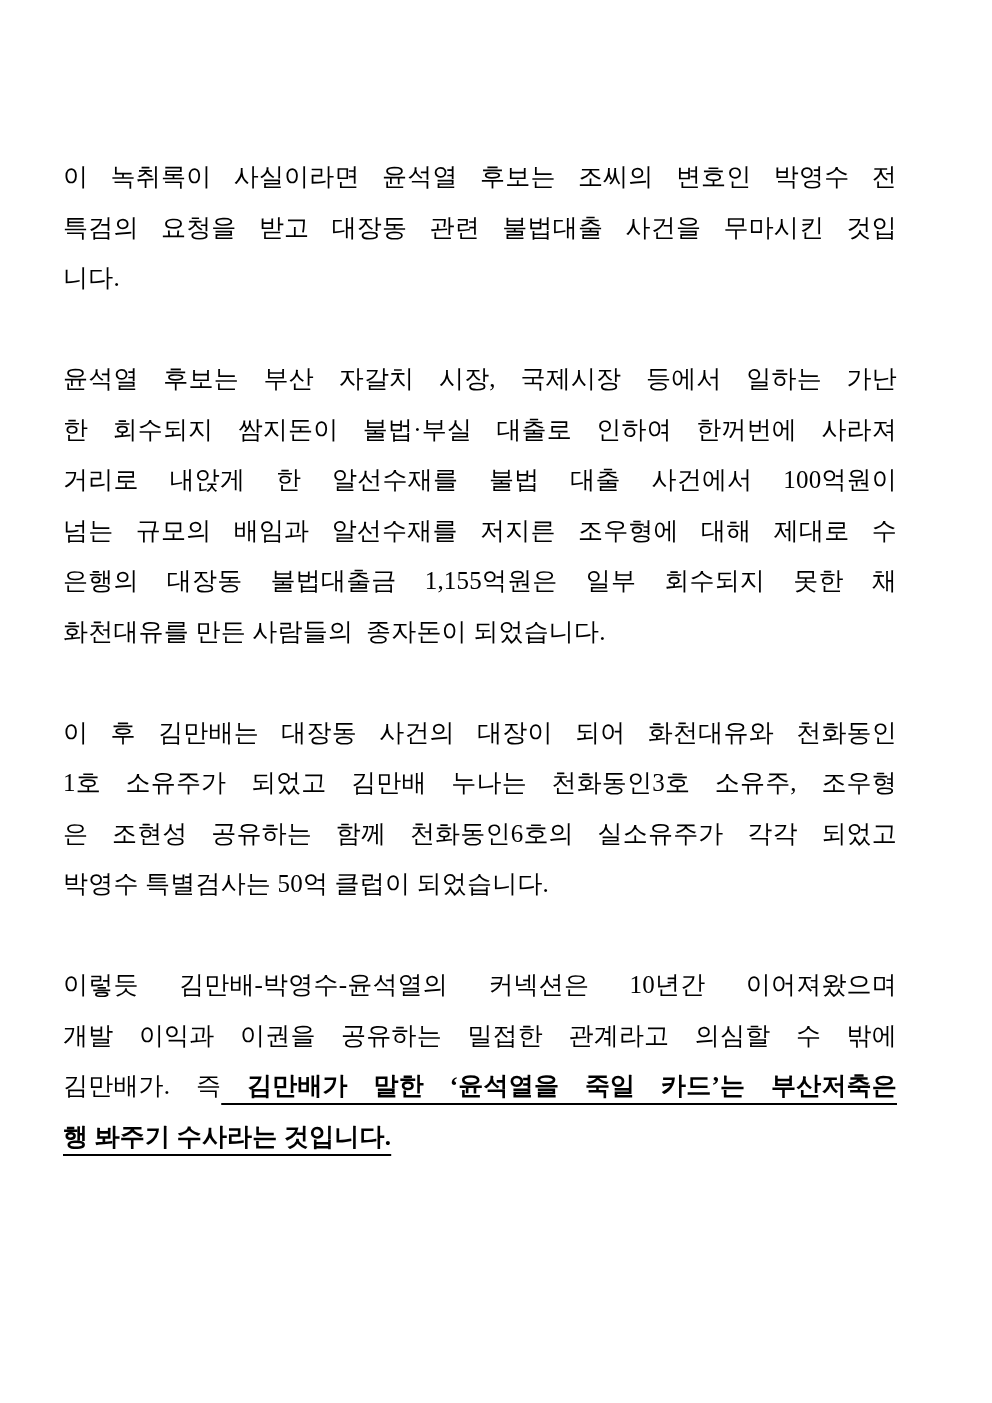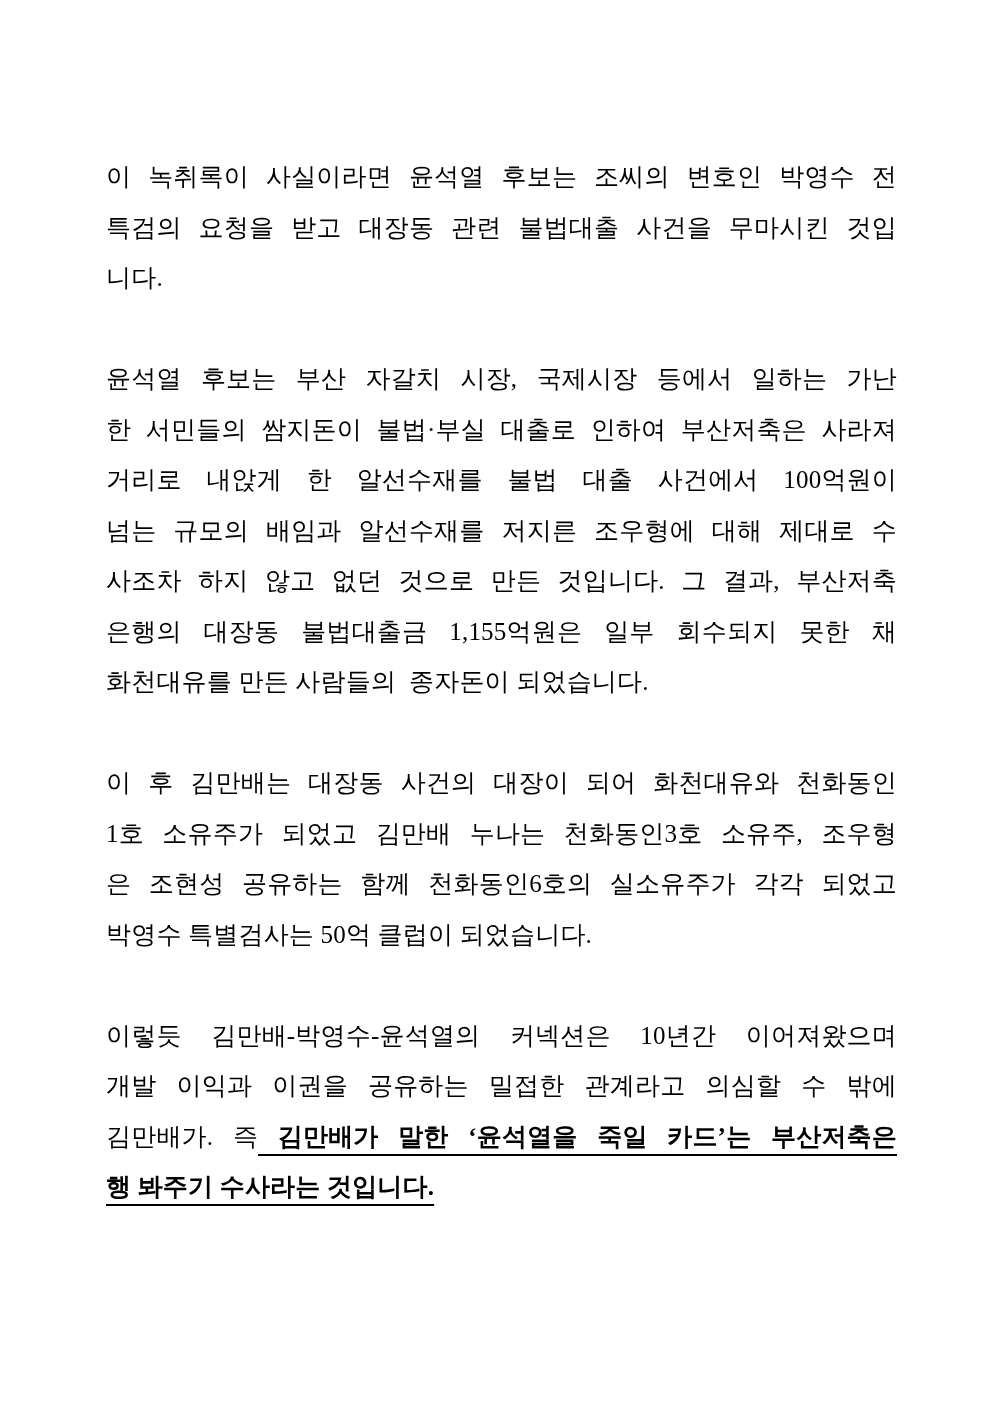--- a/index.html
+++ b/index.html
@@ -11,21 +11,21 @@
     width: 992px;
     height: 1403px;
     overflow: hidden;
     font-family: "Liberation Serif", "DejaVu Serif", serif;
     color: #000000;
   }
   .page {
     box-sizing: border-box;
     width: 992px;
     height: 1403px;
-    padding: 152px 95px 0 106px;
+    padding: 152px 95px 0 63px;
     background: #ffffff;
   }
   .para {
     margin: 0 0 50.5px 0;
   }
   .para:last-child {
     margin-bottom: 0;
   }
   .line {
     font-size: 25px;
@@ -53,24 +53,23 @@
 <div class="page">
 
   <div class="para">
     <div class="line">이 녹취록이 사실이라면 윤석열 후보는 조씨의 변호인 박영수 전</div>
     <div class="line">특검의 요청을 받고 대장동 관련 불법대출 사건을 무마시킨 것입</div>
     <div class="line line--last">니다.</div>
   </div>
 
   <div class="para">
     <div class="line">윤석열 후보는 부산 자갈치 시장, 국제시장 등에서 일하는 가난</div>
-    <div class="line">한 서민들의 쌈지돈이 불법·부실 대출로 인하여 부산저축은 사라져</div>
+    <div class="line">한 회수되지 쌈지돈이 불법·부실 대출로 인하여 한꺼번에 사라져</div>
     <div class="line">거리로 내앉게 한 알선수재를 불법 대출 사건에서 100억원이</div>
     <div class="line">넘는 규모의 배임과 알선수재를 저지른 조우형에 대해 제대로 수</div>
-    <div class="line">사조차 하지 않고 없던 것으로 만든 것입니다. 그 결과, 부산저축</div>
     <div class="line">은행의 대장동 불법대출금 1,155억원은 일부 회수되지 못한 채</div>
     <div class="line line--last">화천대유를 만든 사람들의 &nbsp;종자돈이 되었습니다.</div>
   </div>
 
   <div class="para">
     <div class="line">이 후 김만배는 대장동 사건의 대장이 되어 화천대유와 천화동인</div>
     <div class="line">1호 소유주가 되었고 김만배 누나는 천화동인3호 소유주, 조우형</div>
     <div class="line">은 조현성 공유하는 함께 천화동인6호의 실소유주가 각각 되었고</div>
     <div class="line line--last">박영수 특별검사는 50억 클럽이 되었습니다.</div>
   </div>

